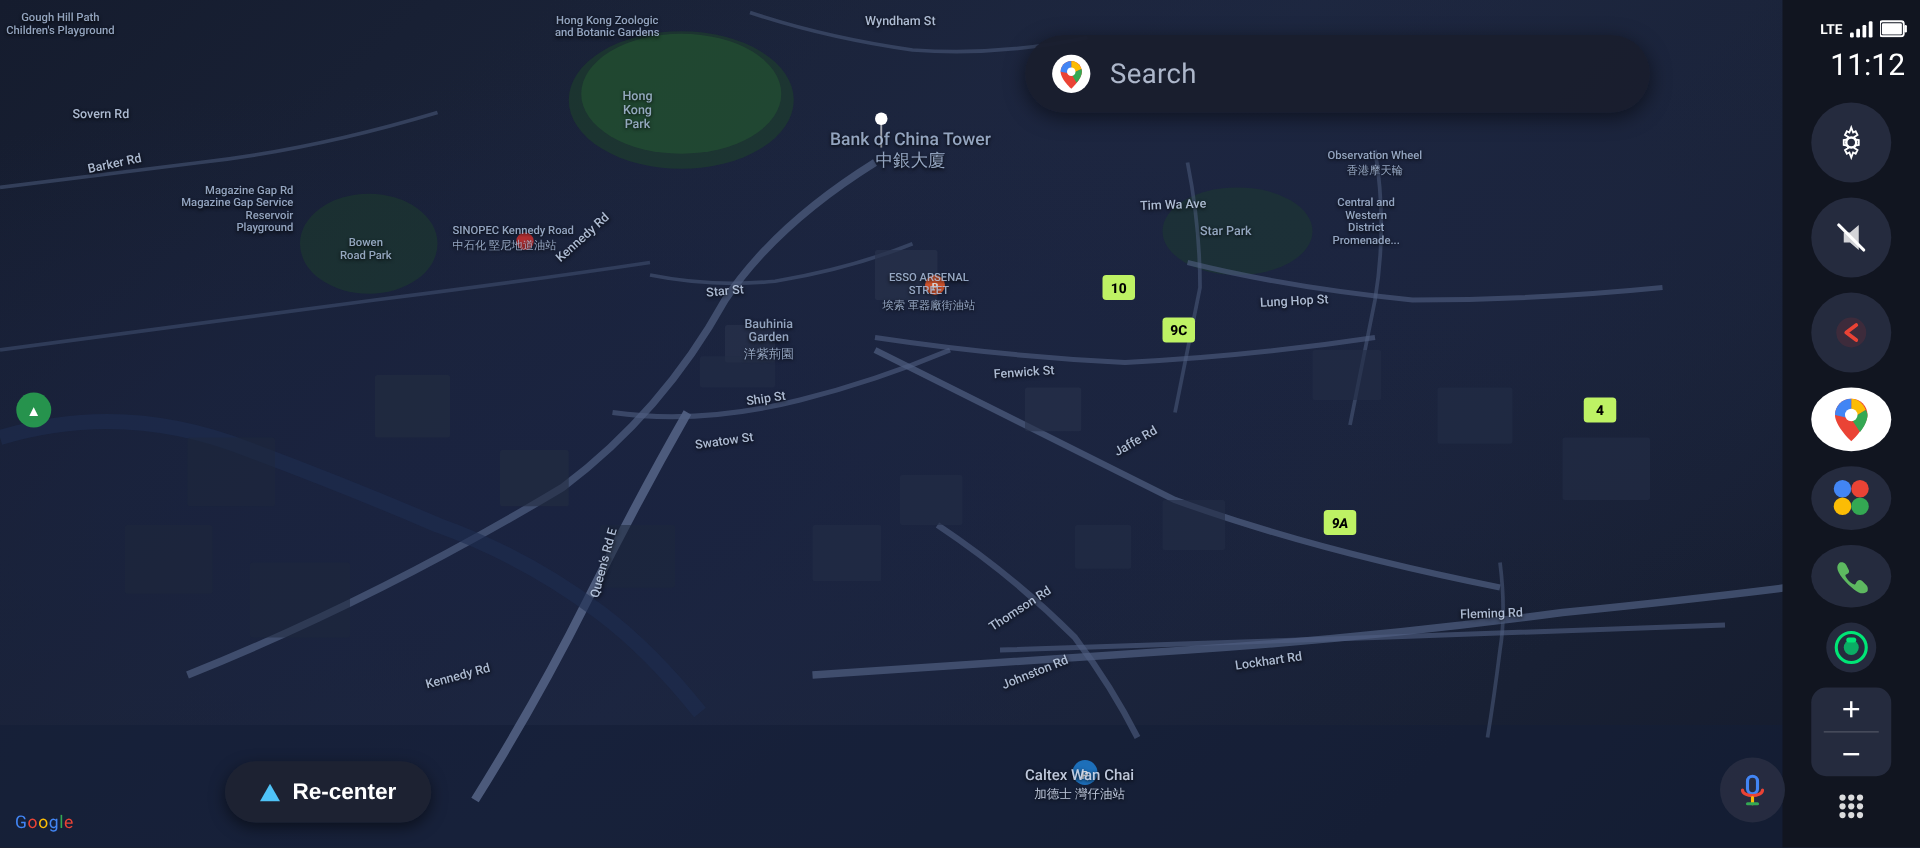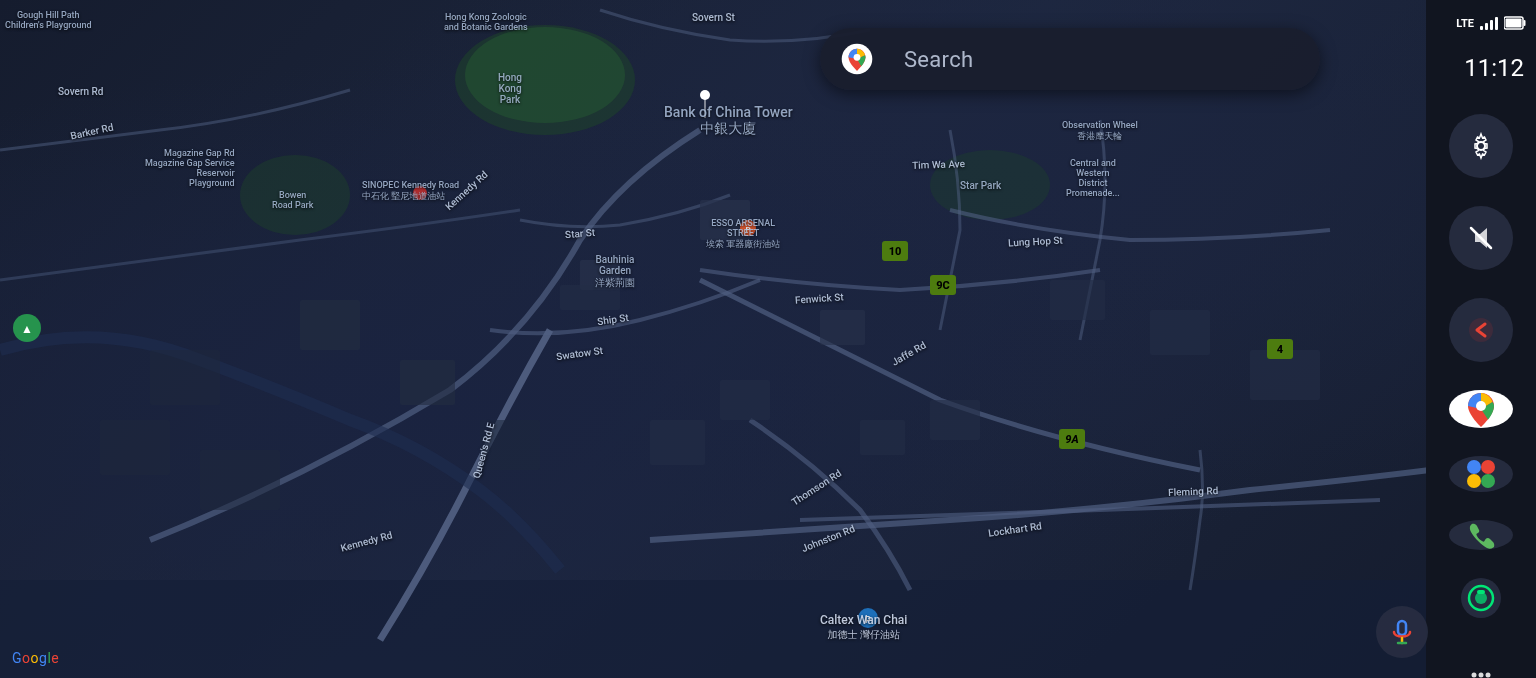--- a/index.html
+++ b/index.html
@@ -56,32 +56,31 @@
     }
     .map-label.place {
       color: rgba(180,200,230,0.8);
       font-size: 10px;
       text-align: center;
     }
 
     
     .route-badge {
       position: absolute;
-      background: #4d7c0f;
+      background: #bef264;
       color: #000;
       font-weight: 800;
       font-size: 11px;
       min-width: 26px;
       height: 20px;
       border-radius: 3px;
       display: flex;
       align-items: center;
       justify-content: center;
       padding: 0 4px;
-      margin-top: 21px;
     }
 
     
     .google-logo {
       position: absolute;
       bottom: 12px;
       left: 12px;
       font-size: 14px;
       font-weight: 400;
       color: rgba(255,255,255,0.7);
@@ -142,35 +141,34 @@
       width: 34px;
       height: 34px;
       flex-shrink: 0;
     }
 
     .search-text {
       font-size: 22px;
       color: rgba(200,210,230,0.85);
       font-weight: 400;
       letter-spacing: 0.3px;
-      margin-left: 16px;
     }
 
     
     #right-sidebar {
       position: absolute;
       right: 0; top: 0;
       width: 110px;
       height: 678px;
       background: #111520;
       display: flex;
       flex-direction: column;
       align-items: center;
       padding: 8px 0;
-      gap: 16px;
+      gap: 0;
     }
 
     
     .status-bar {
       width: 100%;
       display: flex;
       align-items: center;
       justify-content: flex-end;
       padding: 8px 10px 4px 0;
       gap: 6px;
@@ -391,21 +389,21 @@
   <div class="map-label road" style="left:795px; top:293px; transform:rotate(-4deg)">Fenwick St</div>
   <div class="map-label road" style="left:890px; top:348px; transform:rotate(-30deg)">Jaffe Rd</div>
   <div class="map-label road" style="left:788px; top:482px; transform:rotate(-33deg)">Thomson Rd</div>
   <div class="map-label road" style="left:800px; top:533px; transform:rotate(-22deg)">Johnston Rd</div>
   <div class="map-label road" style="left:988px; top:524px; transform:rotate(-8deg)">Lockhart Rd</div>
   <div class="map-label road" style="left:1168px; top:486px; transform:rotate(-2deg)">Fleming Rd</div>
   <div class="map-label road" style="left:1008px; top:236px; transform:rotate(-3deg)">Lung Hop St</div>
   <div class="map-label road" style="left:912px; top:159px; transform:rotate(-2deg)">Tim Wa Ave</div>
   <div class="map-label place" style="left:960px; top:180px;">Star Park</div>
   <div class="map-label road" style="left:440px; top:185px; transform:rotate(-42deg)">Kennedy Rd</div>
-  <div class="map-label road" style="left:692px; top:12px;">Sovern St</div>
+  <div class="map-label road" style="left:692px; top:12px;">Wyndham St</div>
   <div class="map-label road" style="left:70px; top:126px; transform:rotate(-12deg)">Barker Rd</div>
   <div class="map-label place" style="left:145px; top:148px; font-size:9px; text-align:right">Magazine Gap Rd<br>Magazine Gap Service<br>Reservoir<br>Playground</div>
   <div class="map-label place" style="left:272px; top:190px; font-size:9px; text-align:center">Bowen<br>Road Park</div>
   <div class="map-label road" style="left:58px; top:86px;">Sovern Rd</div>
   <div class="map-label place" style="left:498px; top:72px; text-align:center; font-size:10px">Hong<br>Kong<br>Park</div>
   <div class="map-label place" style="left:664px; top:104px; text-align:center; font-size:14px">Bank of China Tower<br>中銀大廈</div>
   <div class="map-label place" style="left:595px; top:254px; text-align:center; font-size:10px">Bauhinia<br>Garden<br>洋紫荊園</div>
   <div class="map-label place" style="left:706px; top:218px; text-align:center; font-size:9px">ESSO ARSENAL<br>STREET<br>埃索 軍器廠街油站</div>
   <div class="map-label place" style="left:362px; top:180px; text-align:left; font-size:9px">SINOPEC Kennedy Road<br>中石化 堅尼地道油站</div>
   <div class="map-label place" style="left:820px; top:613px; text-align:center; font-size:12px; color:rgba(210,220,240,0.9)">Caltex Wan Chai<br><span style="font-size:10px">加德士 灣仔油站</span></div>
@@ -429,20 +427,24 @@
 
       <path d="M20 8 C14 8 10 13 10 18 C10 25 20 34 20 34 C20 34 30 25 30 18 C30 13 26 8 20 8Z" fill="#ea4335"></path>
       <path d="M20 8 C24 8 28 11 29.5 15.5 L20 20 Z" fill="#fbbc05"></path>
       <path d="M29.5 15.5 C30 16.5 30 17.5 30 18 C30 21 28 25 25 28.5 L20 20 Z" fill="#34a853"></path>
       <path d="M10 18 C10 13 14 8 20 8 L20 20 Z" fill="#4285f4"></path>
       <circle cx="20" cy="18" r="4" fill="white"></circle>
     </svg>
     <span class="search-text">Search</span>
   </div>
 
+  <button class="recenter-btn">
+    <span class="arrow-icon"></span>
+    <span>Re-center</span>
+  </button>
 
   <div class="google-logo">
     <span class="G">G</span><span class="o1">o</span><span class="o2">o</span><span class="g2">g</span><span class="l">l</span><span class="e">e</span>
   </div>
 </div>
 
 <div id="right-sidebar">
 
   <div class="status-bar">
     <span class="lte-badge">LTE</span>

